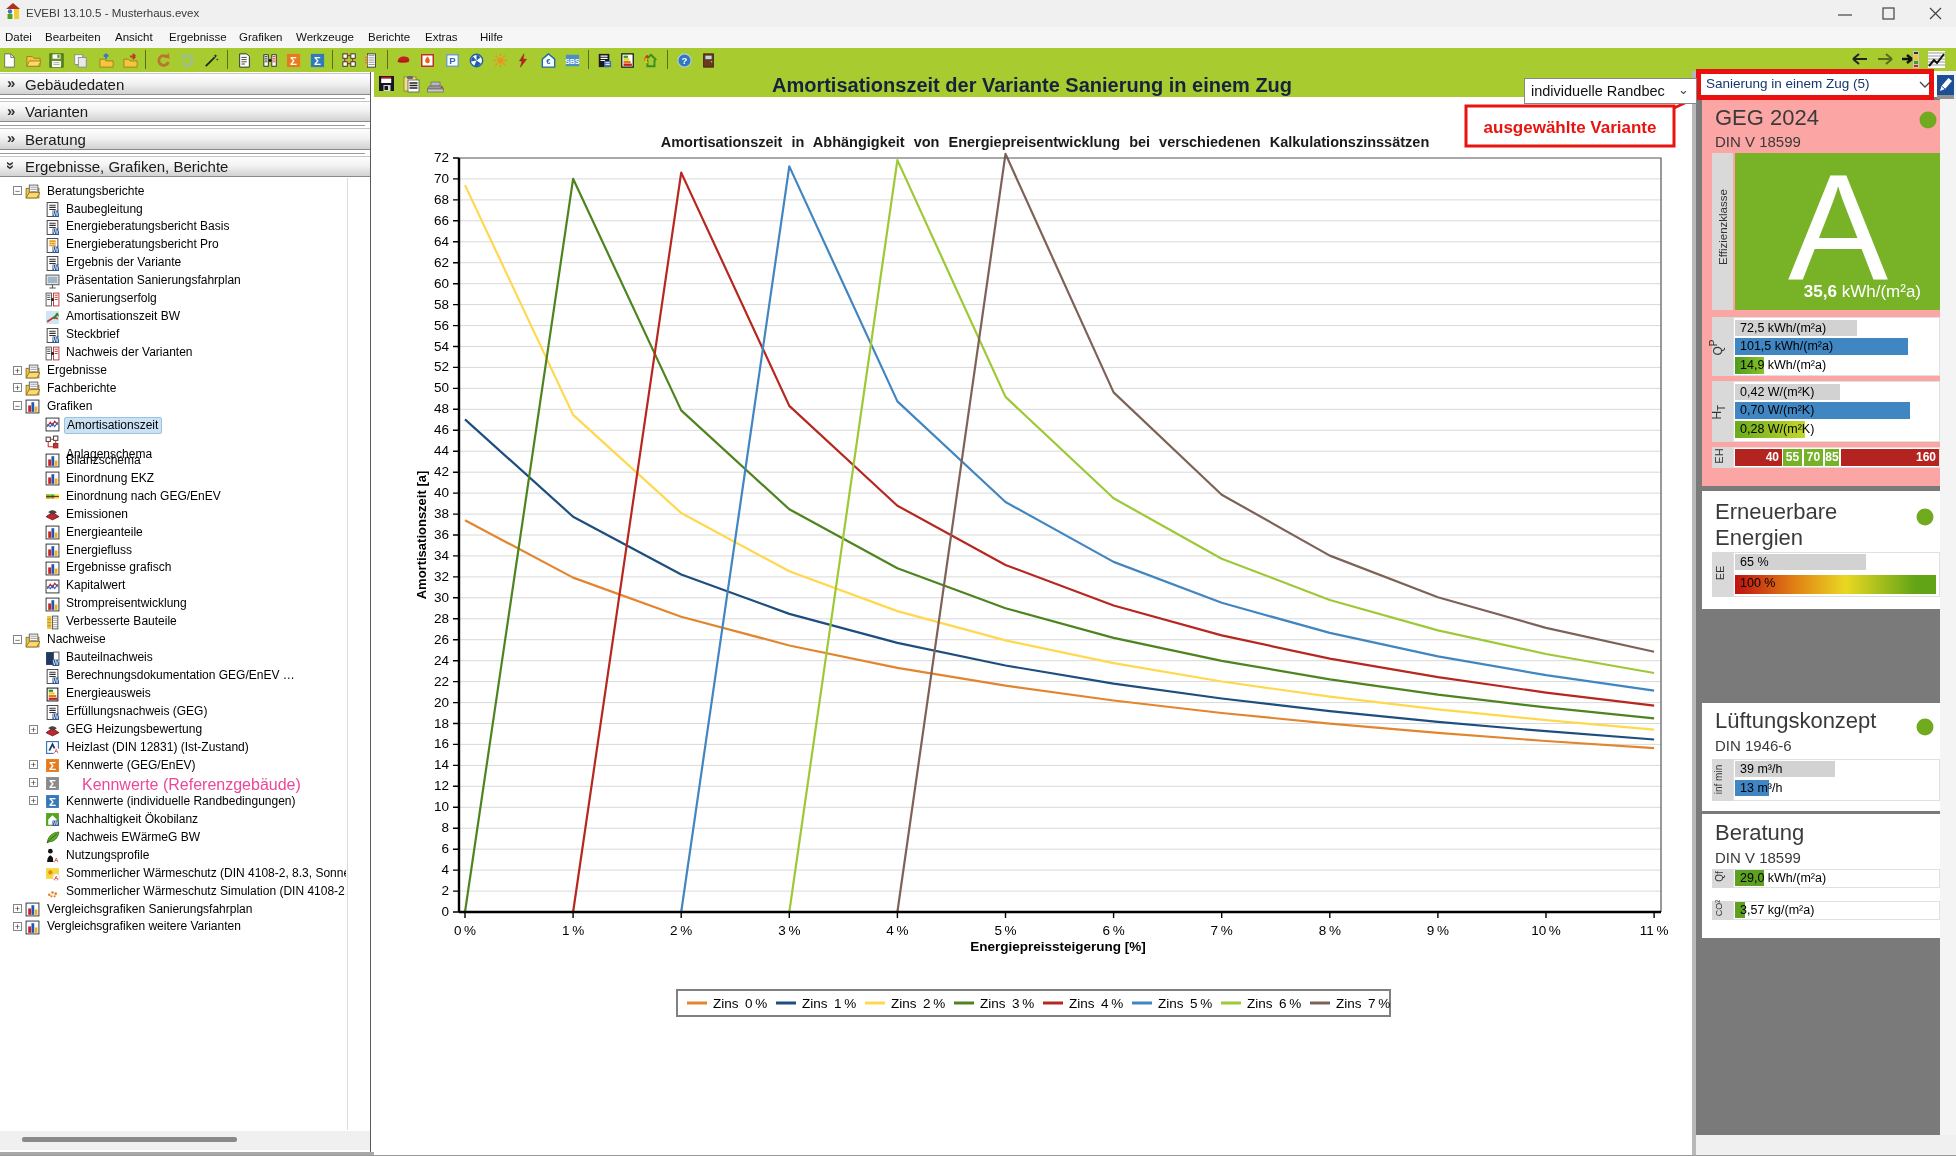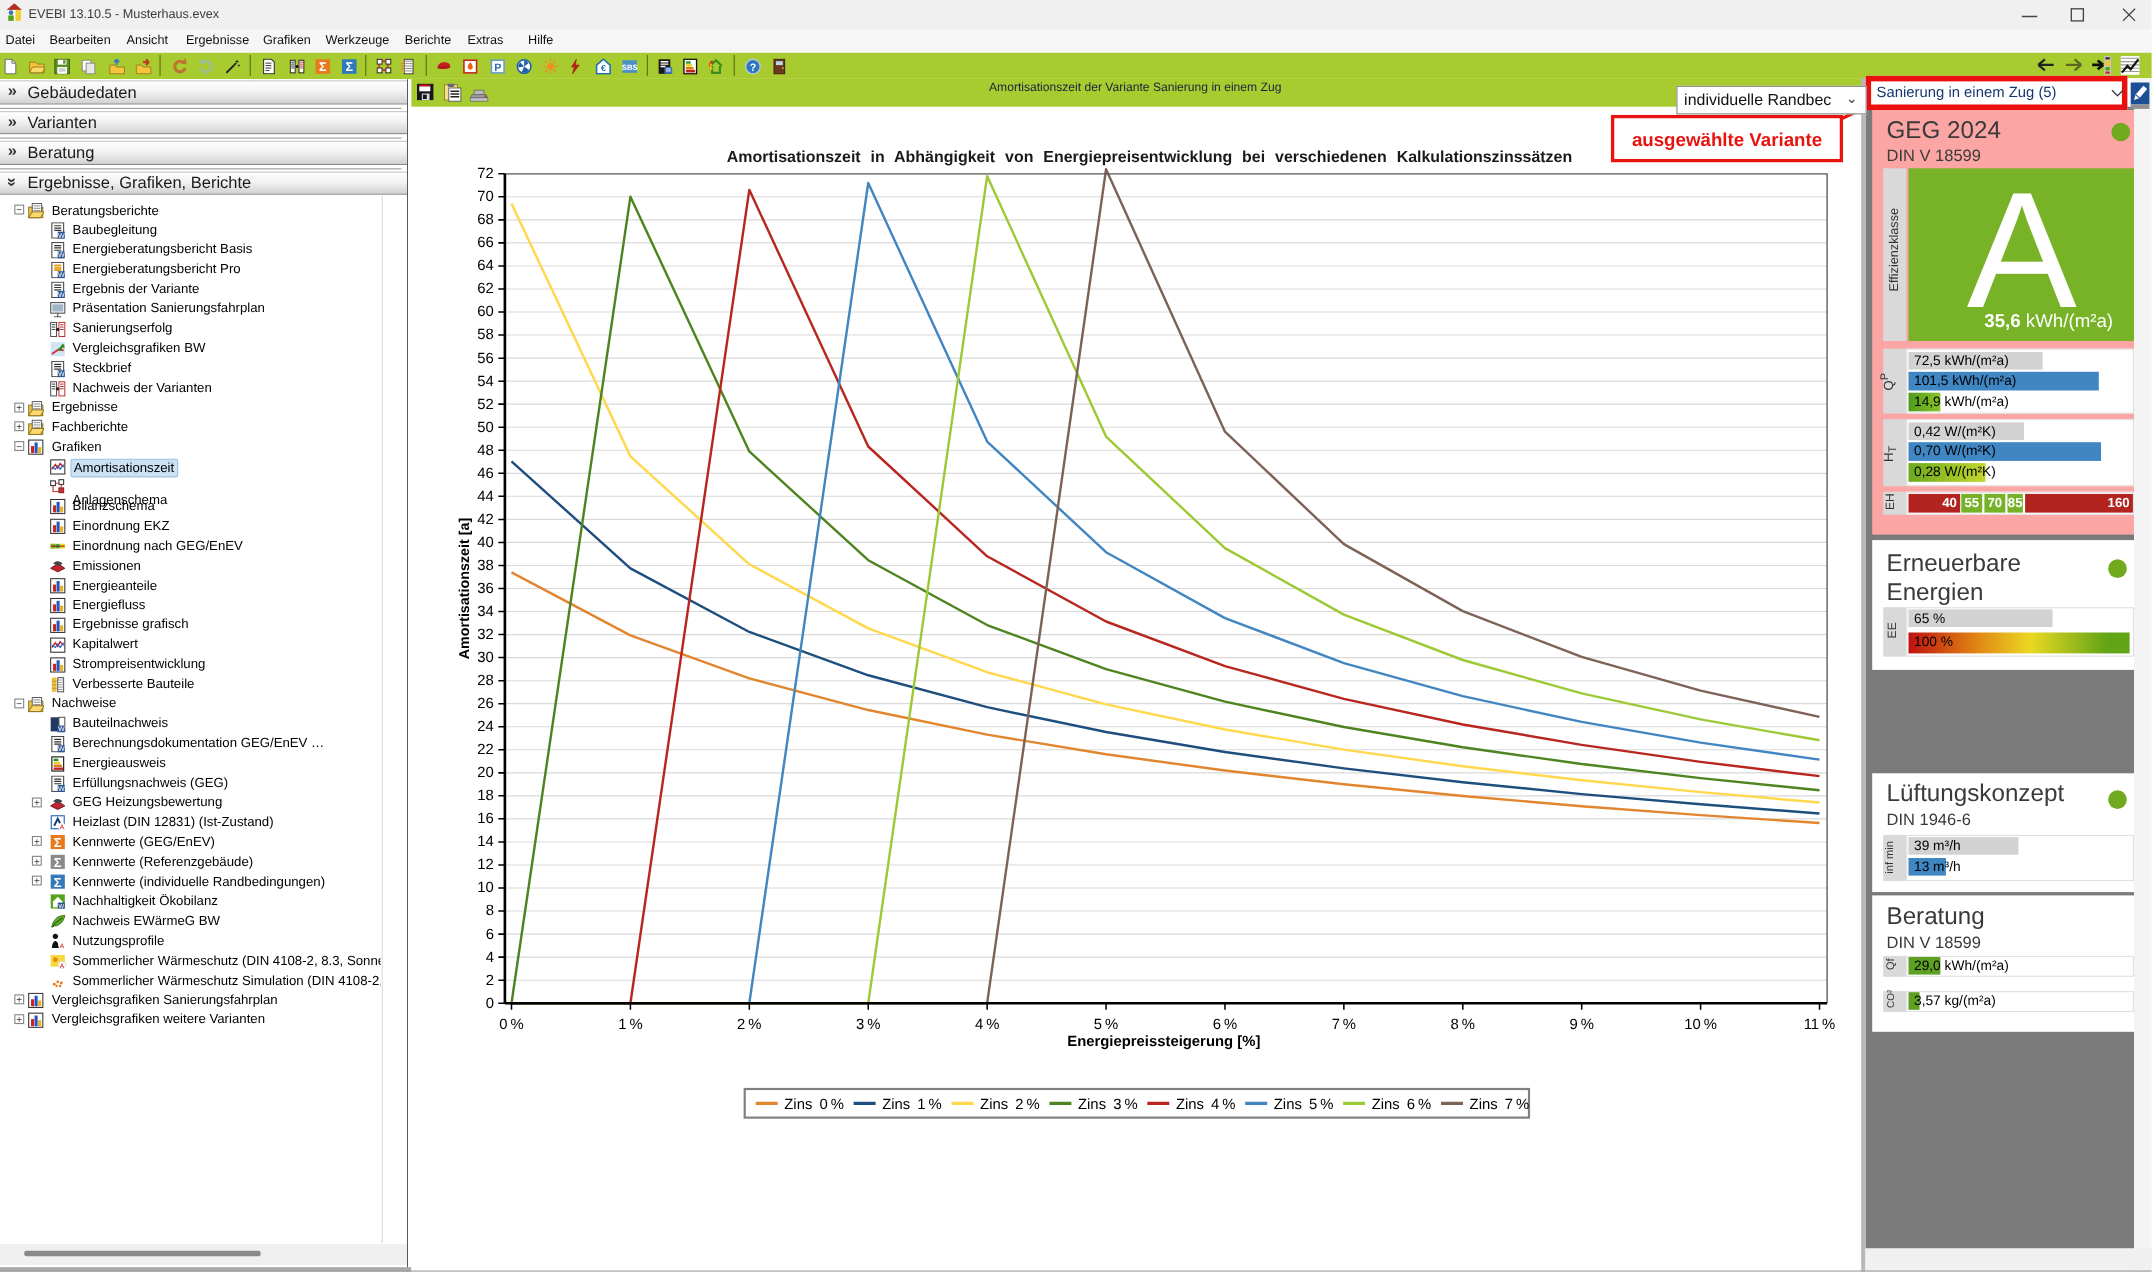--- a/index.html
+++ b/index.html
@@ -271,21 +271,21 @@
           </svg></span>
         <span style="position:absolute;left:64px;top:1.5px;font-size:12px;white-space:nowrap;color:#000;padding:0 3px 1px 2px">Sanierungserfolg</span>
       </div>
       <div style="position:absolute;left:0;top:235.6px;width:350px;height:18px">
         <span style="position:absolute;left:45px;top:2px"><svg width="15" height="15" viewBox="0 0 14 14">
             <rect x="1" y="1" width="12" height="12" fill="#cfe4f5"></rect>
             <path d="M2 11l6-4 4 1" stroke="#c33" stroke-width="1.6" fill="none"></path>
             <path d="M8 8l4-5" stroke="#2d8a1f" stroke-width="2" fill="none"></path>
             <path d="M12 3l1 3-3-1z" fill="#2d8a1f"></path>
           </svg></span>
-        <span style="position:absolute;left:64px;top:1.5px;font-size:12px;white-space:nowrap;color:#000;padding:0 3px 1px 2px">Vergleichsgrafiken BW</span>
+        <span style="position:absolute;left:64px;top:1.5px;font-size:12px;white-space:nowrap;color:#000;padding:0 3px 1px 2px">Amortisationszeit BW</span>
       </div>
       <div style="position:absolute;left:0;top:253.6px;width:350px;height:18px">
         <span style="position:absolute;left:45px;top:2px"><svg width="15" height="15" viewBox="0 0 14 14">
             <rect x="2" y="0.5" width="10" height="13" fill="#fff" stroke="#444" stroke-width="0.9"></rect>
             <path d="M4 3h6M4 5h6M4 7h6" stroke="#333" stroke-width="1"></path>
             <rect x="7" y="8" width="6" height="6" fill="#2b5797"></rect>
             <text x="10" y="13" font-size="6" fill="#fff" text-anchor="middle" font-family="Liberation Sans">W</text>
           </svg></span>
         <span style="position:absolute;left:64px;top:1.5px;font-size:12px;white-space:nowrap;color:#000;padding:0 3px 1px 2px">Steckbrief</span>
       </div>
@@ -505,21 +505,21 @@
             <text x="7" y="11.5" font-size="11" fill="#fff" text-anchor="middle" font-family="Liberation Sans" font-weight="bold">Σ</text>
           </svg></span>
         <span style="position:absolute;left:64px;top:1.5px;font-size:12px;white-space:nowrap;color:#000;padding:0 3px 1px 2px">Kennwerte (GEG/EnEV)</span>
       </div>
       <div style="position:absolute;left:0;top:702.4px;width:350px;height:18px">
         <span style="position:absolute;left:29px;top:4px;width:9px;height:9px;border:1px solid #848484;background:#fff;font-size:9px;line-height:8px;text-align:center;color:#333">+</span>
         <span style="position:absolute;left:45px;top:2px"><svg width="15" height="15" viewBox="0 0 14 14">
             <rect x="1" y="1" width="12" height="12" fill="#8a8a8a"></rect>
             <text x="7" y="11.5" font-size="11" fill="#fff" text-anchor="middle" font-family="Liberation Sans" font-weight="bold">Σ</text>
           </svg></span>
-        <span style="position:absolute;left:64px;top:1.5px;font-size:12px;white-space:nowrap;color:#000000;padding:0 3px 1px 2px">Kennwerte (Referenzgebäude)</span>
+        <span style="position:absolute;left:80px;top:1.5px;font-size:16px;white-space:nowrap;color:#ec4899;padding:0 3px 1px 2px">Kennwerte (Referenzgebäude)</span>
       </div>
       <div style="position:absolute;left:0;top:720.3px;width:350px;height:18px">
         <span style="position:absolute;left:29px;top:4px;width:9px;height:9px;border:1px solid #848484;background:#fff;font-size:9px;line-height:8px;text-align:center;color:#333">+</span>
         <span style="position:absolute;left:45px;top:2px"><svg width="15" height="15" viewBox="0 0 14 14">
             <rect x="1" y="1" width="12" height="12" fill="#3579b8"></rect>
             <text x="7" y="11.5" font-size="11" fill="#fff" text-anchor="middle" font-family="Liberation Sans" font-weight="bold">Σ</text>
           </svg></span>
         <span style="position:absolute;left:64px;top:1.5px;font-size:12px;white-space:nowrap;color:#000;padding:0 3px 1px 2px">Kennwerte (individuelle Randbedingungen)</span>
       </div>
       <div style="position:absolute;left:0;top:738.2px;width:350px;height:18px">
@@ -602,21 +602,21 @@
       <rect x="5.5" y="10" width="3.5" height="4" fill="#16161e"></rect>
       <rect x="25" y="1" width="12" height="14" fill="#f3de8a" stroke="#8a7a30" stroke-width="0.8"></rect>
       <rect x="28" y="0" width="6" height="3" rx="1" fill="#667"></rect>
       <rect x="29" y="4" width="11" height="12" fill="#fff" stroke="#555" stroke-width="0.8"></rect>
       <path d="M30.5 7h8M30.5 9.5h8M30.5 12h8" stroke="#222" stroke-width="1.4"></path>
       <path d="M52 6h9v4h-9z" fill="#b8b8b8" stroke="#666" stroke-width="0.7"></path>
       <path d="M50 10h13l1.5 3H48.5z" fill="#9a9a9a" stroke="#666" stroke-width="0.7"></path>
       <rect x="48.5" y="13" width="16" height="3" fill="#c6c6c6" stroke="#666" stroke-width="0.7"></rect>
       <circle cx="62.5" cy="11.5" r="0.8" fill="#c22"></circle>
     </svg>
-    <span class="abs" style="left:0;top:3px;width:1316px;text-align:center;font-size:11px;font-weight:normal;color:#15243c">Amortisationszeit der Variante Sanierung in einem Zug</span>
+    <span class="abs" style="left:0;top:3px;width:1316px;text-align:center;font-size:20px;font-weight:bold;color:#15243c">Amortisationszeit der Variante Sanierung in einem Zug</span>
     <div class="abs" style="left:1150px;top:7px;width:173px;height:26px;background:#fff;border:1px solid #888;z-index:5">
       <span class="abs" style="left:6px;top:4px;font-size:14.5px;color:#111;white-space:nowrap">individuelle Randbec</span>
       <span class="abs" style="left:153px;top:3px;font-size:13px;color:#444">⌄</span>
     </div>
     <svg width="1322" height="960" style="position:absolute;left:0px;top:26px">
       <rect x="85" y="61" width="1202" height="754" fill="#ffffff"></rect>
       <path d="M85 794.1H1287 M85 773.1H1287 M85 752.2H1287 M85 731.2H1287 M85 710.3H1287 M85 689.3H1287 M85 668.4H1287 M85 647.4H1287 M85 626.5H1287 M85 605.6H1287 M85 584.6H1287 M85 563.7H1287 M85 542.7H1287 M85 521.8H1287 M85 500.8H1287 M85 479.9H1287 M85 458.9H1287 M85 438.0H1287 M85 417.1H1287 M85 396.1H1287 M85 375.2H1287 M85 354.2H1287 M85 333.3H1287 M85 312.3H1287 M85 291.4H1287 M85 270.4H1287 M85 249.5H1287 M85 228.6H1287 M85 207.6H1287 M85 186.7H1287 M85 165.7H1287 M85 144.8H1287 M85 123.8H1287 M85 102.9H1287 M85 81.9H1287" stroke="#d9d9d9" stroke-width="1"></path>
       <polyline points="91.0,423.3 199.1,480.6 307.2,519.7 415.3,548.5 523.4,570.8 631.5,588.7 739.6,603.5 847.7,616.0 955.8,626.6 1063.9,635.9 1172.0,644.0 1280.1,651.2" fill="none" stroke="#e1862f" stroke-width="2.2" stroke-linejoin="round"></polyline>
       <polyline points="91.0,322.4 199.1,419.7 307.2,477.5 415.3,516.9 523.4,545.9 631.5,568.5 739.6,586.6 847.7,601.5 955.8,614.1 1063.9,624.9 1172.0,634.2 1280.1,642.5" fill="none" stroke="#1d4e7e" stroke-width="2.2" stroke-linejoin="round"></polyline>
       <polyline points="91.0,88.1 199.1,317.9 307.2,416.0 415.3,474.3 523.4,514.1 631.5,543.4 739.6,566.2 847.7,584.5 955.8,599.6 1063.9,612.3 1172.0,623.1 1280.1,632.6" fill="none" stroke="#ffd84d" stroke-width="2.2" stroke-linejoin="round"></polyline>

